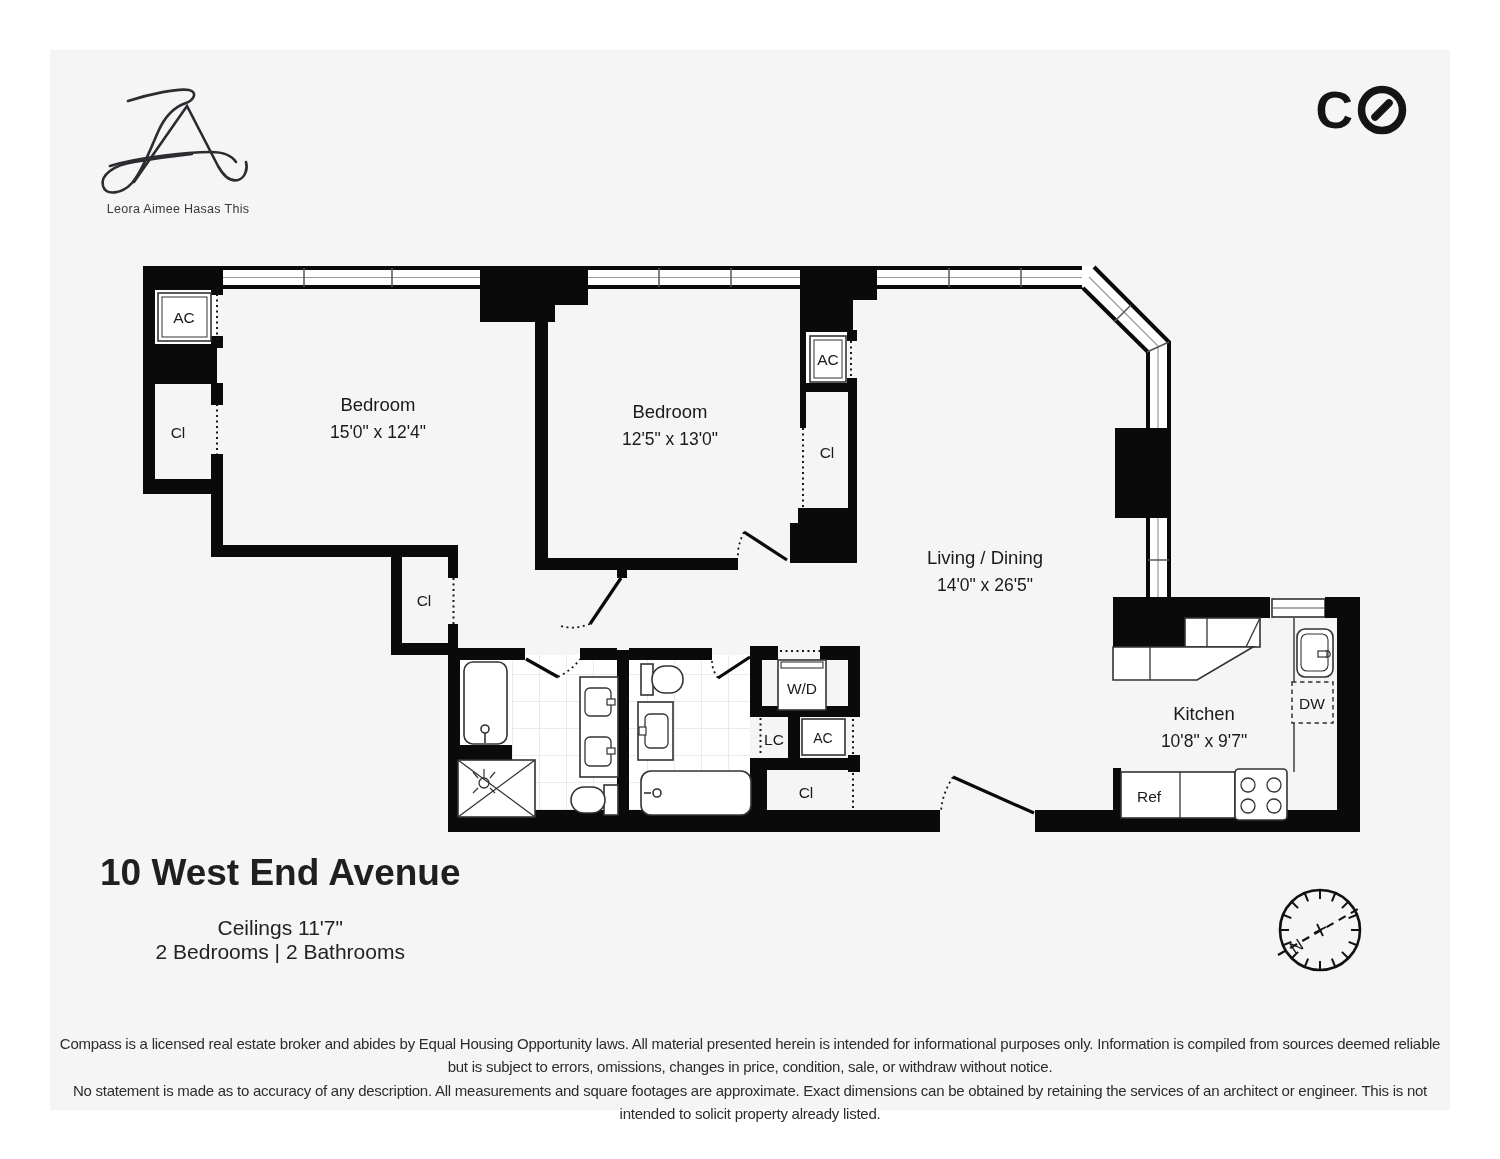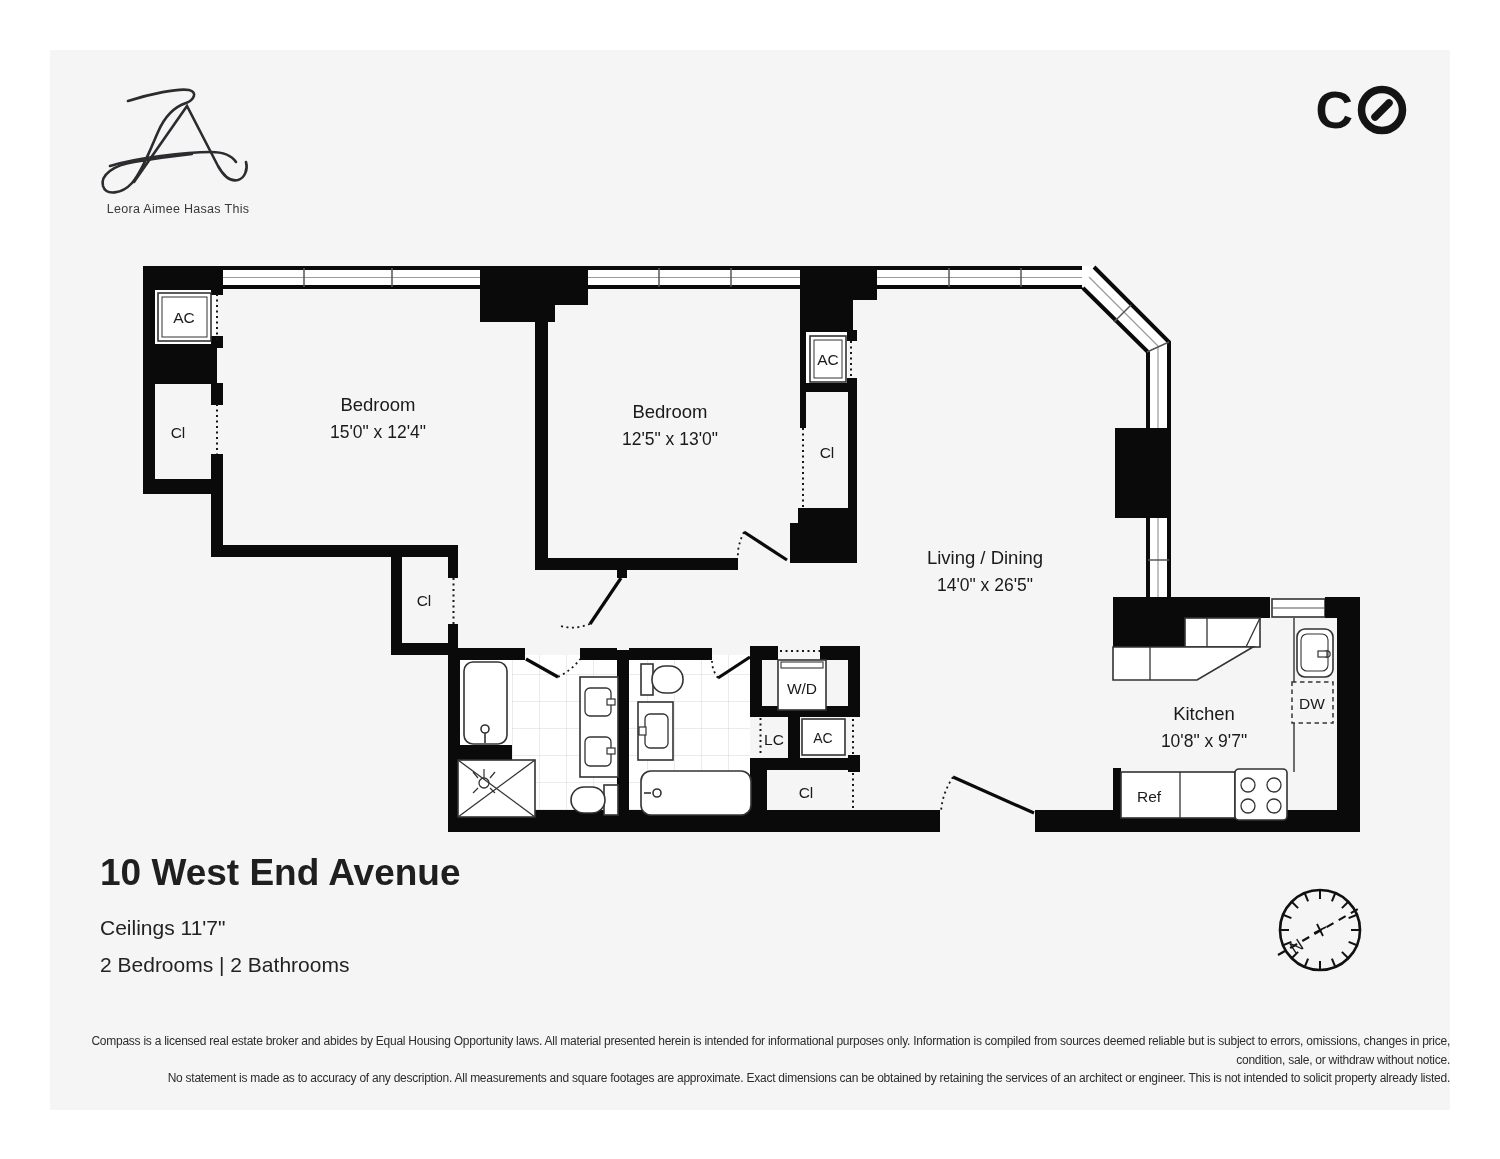--- a/index.html
+++ b/index.html
@@ -13,27 +13,27 @@
   .tiny-label{font-size:14px;}
   
   #team-logo{position:absolute;left:90px;top:70px;width:175px;}
   #team-name{position:absolute;left:88px;top:202px;width:180px;text-align:center;
              font-size:12.5px;letter-spacing:.3px;color:#38383c;}
   #brand{position:absolute;top:84px;right:88px;display:flex;align-items:center;}
   #brand .b-txt{font-size:52px;font-weight:bold;letter-spacing:6px;color:#141414;line-height:1;}
   #brand .b-c{letter-spacing:0;margin-right:4px;}
   #brand svg{margin:0 5px 0 0;}
   
-  #title-block{position:absolute;left:100px;top:851px;}
+  #title-block{position:absolute;left:100px;top:851px;text-align:center;}
   #title-block h1{margin:0;font-size:37px;line-height:1.17;font-weight:bold;color:#1f1f1f;}
   #spec-ceilings{margin-top:22px;font-size:21px;color:#222;}
-  #spec-bedbath{margin-top:13px;font-size:21px;color:#222;}
+  #spec-bedbath{margin-top:0;font-size:21px;color:#222;}
   
-  #disclaimer{position:absolute;left:50px;top:1032px;width:1400px;text-align:right;
-              font-size:12px;letter-spacing:-0.25px;line-height:1.55;color:#2c2c2c;}
+  #disclaimer{position:absolute;left:50px;top:1032px;width:1400px;text-align:center;
+              font-size:15px;letter-spacing:-0.25px;line-height:1.55;color:#2c2c2c;}
 </style>
 </head>
 <body>
 
 <div id="page">
   <div id="panel"></div>
 
   <svg id="team-logo" width="175" height="135" viewBox="0 0 175 135">
     <g fill="none" stroke="#2b2b30" stroke-width="2.6" stroke-linecap="round">
 

